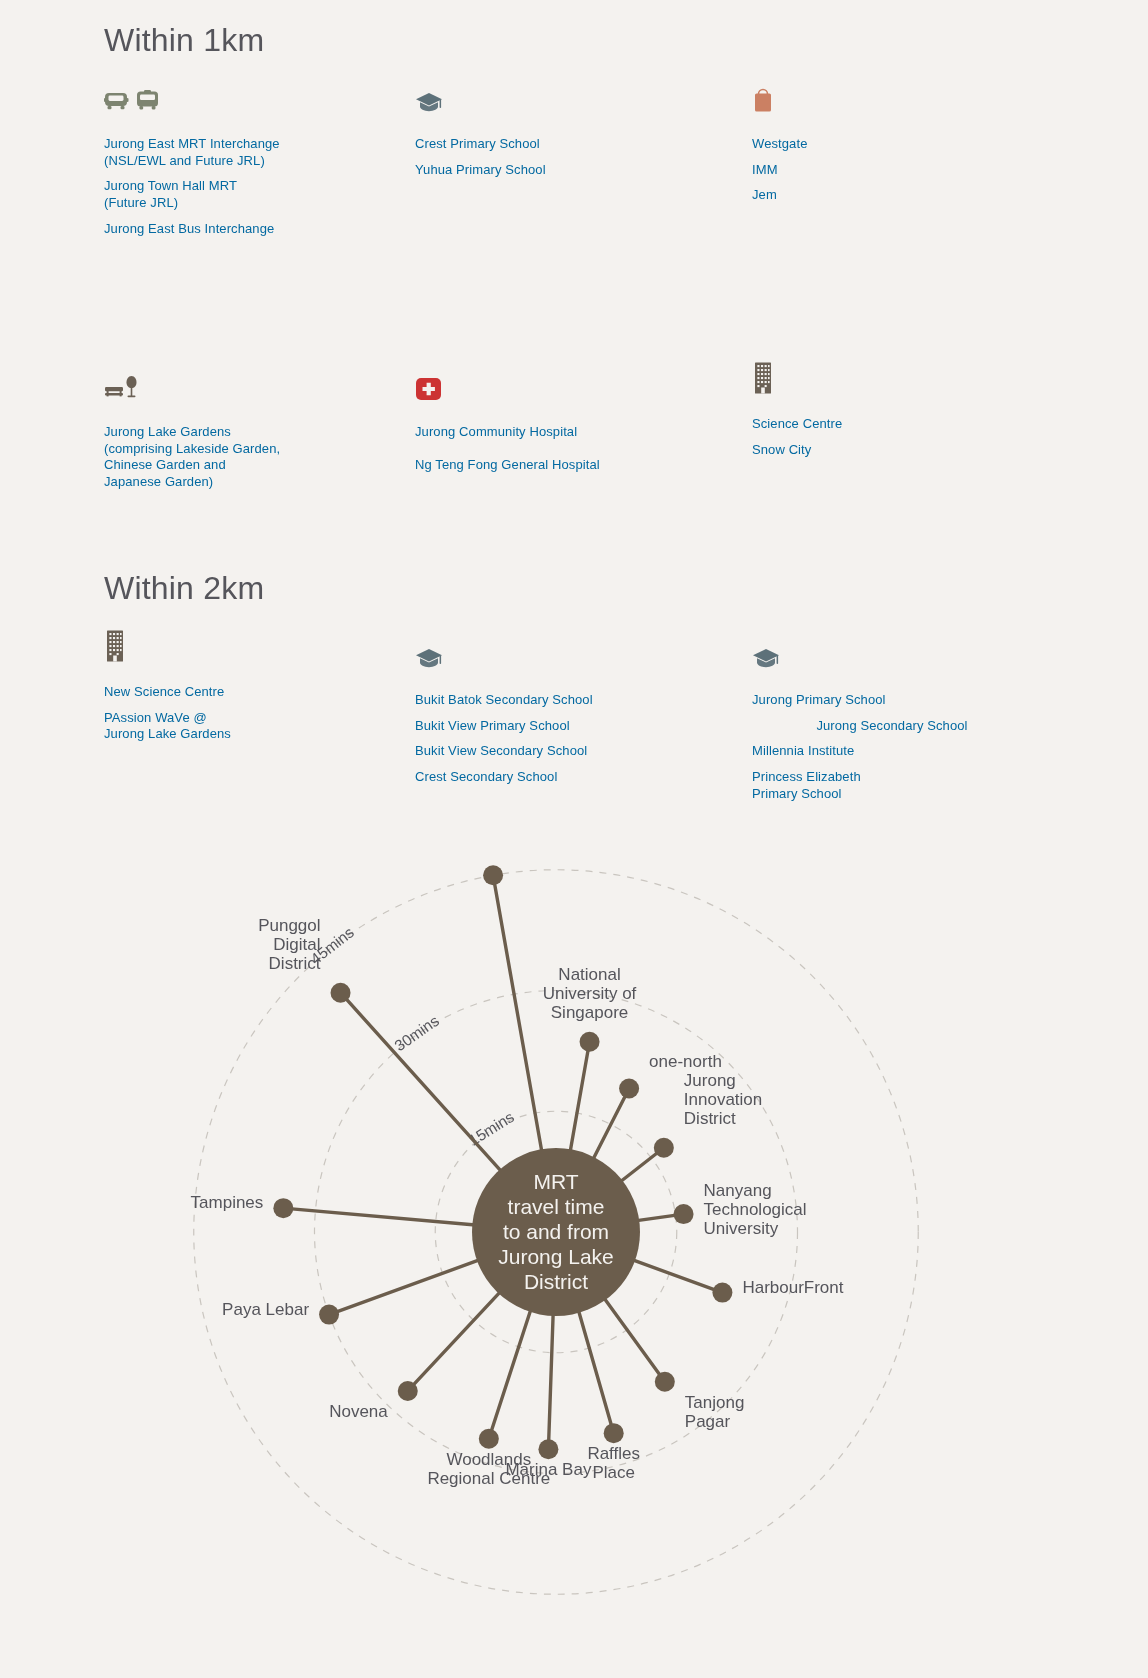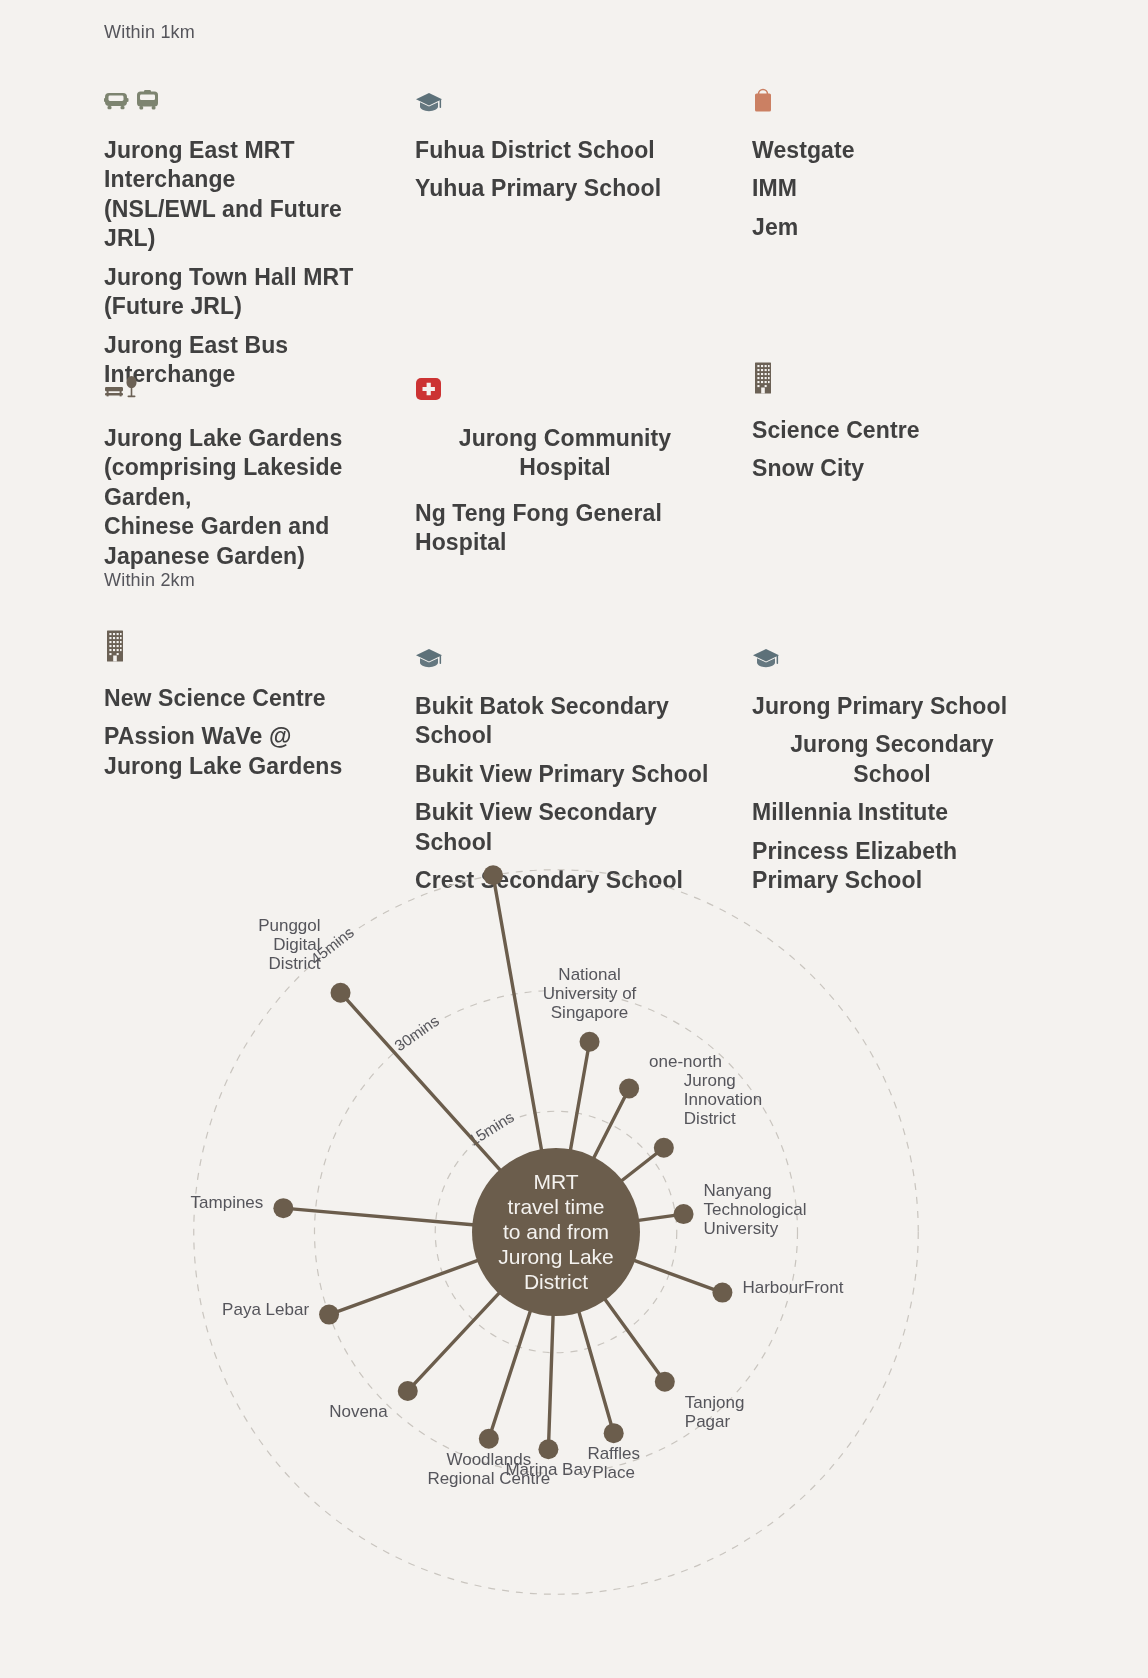--- a/index.html
+++ b/index.html
@@ -9,33 +9,33 @@
     font-family:"Liberation Sans", sans-serif;
     color:#4d4d52;
     overflow:hidden;
     position:relative;
   }
   .page{position:relative;width:1148px;height:1678px;}
 
   
   .section-title{
     position:absolute;
-    font-size:18px;
+    font-size:32px;
     font-weight:400;
     color:#55555b;
     letter-spacing:.2px;
   }
   .col{position:absolute;}
   .icon-wrap{height:34px;margin-bottom:22px;display:flex;align-items:flex-end;gap:6px;}
   .poi{
-    font-size:23px;
+    font-size:13px;
     line-height:1.28;
-    color:#404040;
+    color:#0369a1;
     margin-bottom:9px;
-    font-weight:700;
+    font-weight:400;
     letter-spacing:.1px;
   }
   .poi:last-child{margin-bottom:0;}
 
   
   .diagram{position:absolute;left:0;top:860px;width:1148px;height:818px;}
   .diagram svg{display:block;}
   .hub-text{
     fill:#f4f2ef;
     font-family:"Liberation Sans", sans-serif;
@@ -91,21 +91,21 @@
   <div class="col" style="left:415px;top:80px;width:300px;">
     <div class="icon-wrap">
       <svg width="28" height="22" viewBox="0 0 28 22" aria-hidden="true">
         <g fill="#5d7179">
           <path d="M14 1 L27 7.2 L14 13.4 L1 7.2 Z"></path>
           <path d="M5 10.2 v4.4 c0 2.6 4 4.6 9 4.6 s9-2 9-4.6 v-4.4 l-9 4.3 z" opacity="0.95"></path>
           <rect x="24.6" y="7.4" width="1.5" height="8.5" rx="0.7"></rect>
         </g>
       </svg>
     </div>
-    <div class="poi" style="white-space:pre-line;">Fuhua District School</div>
+    <div class="poi" style="white-space:pre-line;">Crest Primary School</div>
     <div class="poi" style="white-space:pre-line;">Yuhua Primary School</div>
   </div>
 
   <div class="col" style="left:752px;top:80px;width:260px;">
     <div class="icon-wrap">
       <svg width="22" height="26" viewBox="0 0 22 26" aria-hidden="true">
         <g fill="#cb8063">
           <path d="M6.5 6 a4.5 4.5 0 0 1 9 0" fill="none" stroke="#cb8063" stroke-width="1.6"></path>
           <rect x="3" y="5.5" width="16" height="18" rx="1.6"></rect>
         </g>
@@ -136,21 +136,21 @@
 Japanese Garden)</div>
   </div>
 
   <div class="col" style="left:415px;top:368px;width:300px;">
     <div class="icon-wrap">
       <svg width="27" height="26" viewBox="0 0 27 26" aria-hidden="true">
         <rect x="1" y="2" width="25" height="22" rx="5" fill="#cc3333"></rect>
         <path d="M11.6 6.8 h4.2 v4.1 h4.1 v4.2 h-4.1 v4.1 h-4.2 v-4.1 h-4.1 v-4.2 h4.1 z" fill="#f4f2ef"></path>
       </svg>
     </div>
-    <div class="poi" style="white-space:pre-line;text-align:center;">Jurong Community Hospital</div>
+    <div class="poi" style="white-space:pre-line;">Jurong Community Hospital</div>
     <div class="poi" style="white-space:pre-line;margin-top:16px;">Ng Teng Fong General Hospital</div>
   </div>
 
   <div class="col" style="left:752px;top:360px;width:260px;">
     <div class="icon-wrap">
       <svg width="22" height="32" viewBox="0 0 22 32" aria-hidden="true">
         <g fill="#6b6155">
           <rect x="3" y="0.5" width="16" height="31" rx="0.6"></rect>
           <g fill="#f4f2ef">
             <rect x="5.4" y="3" width="2.1" height="2.1"></rect>

